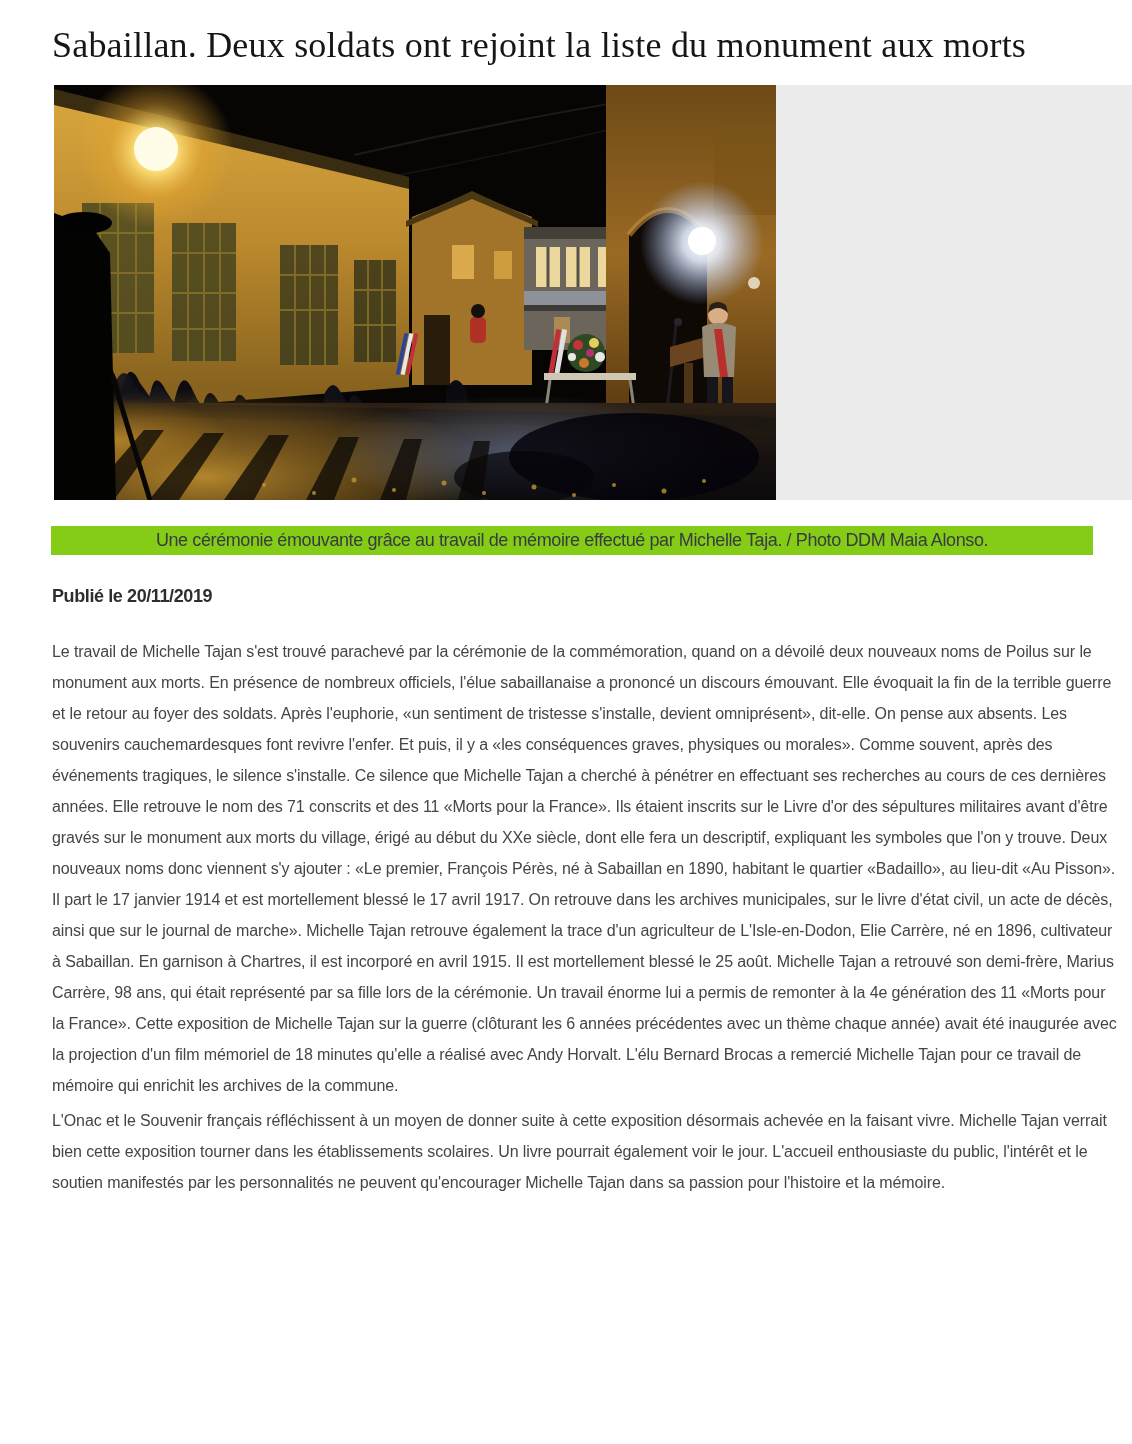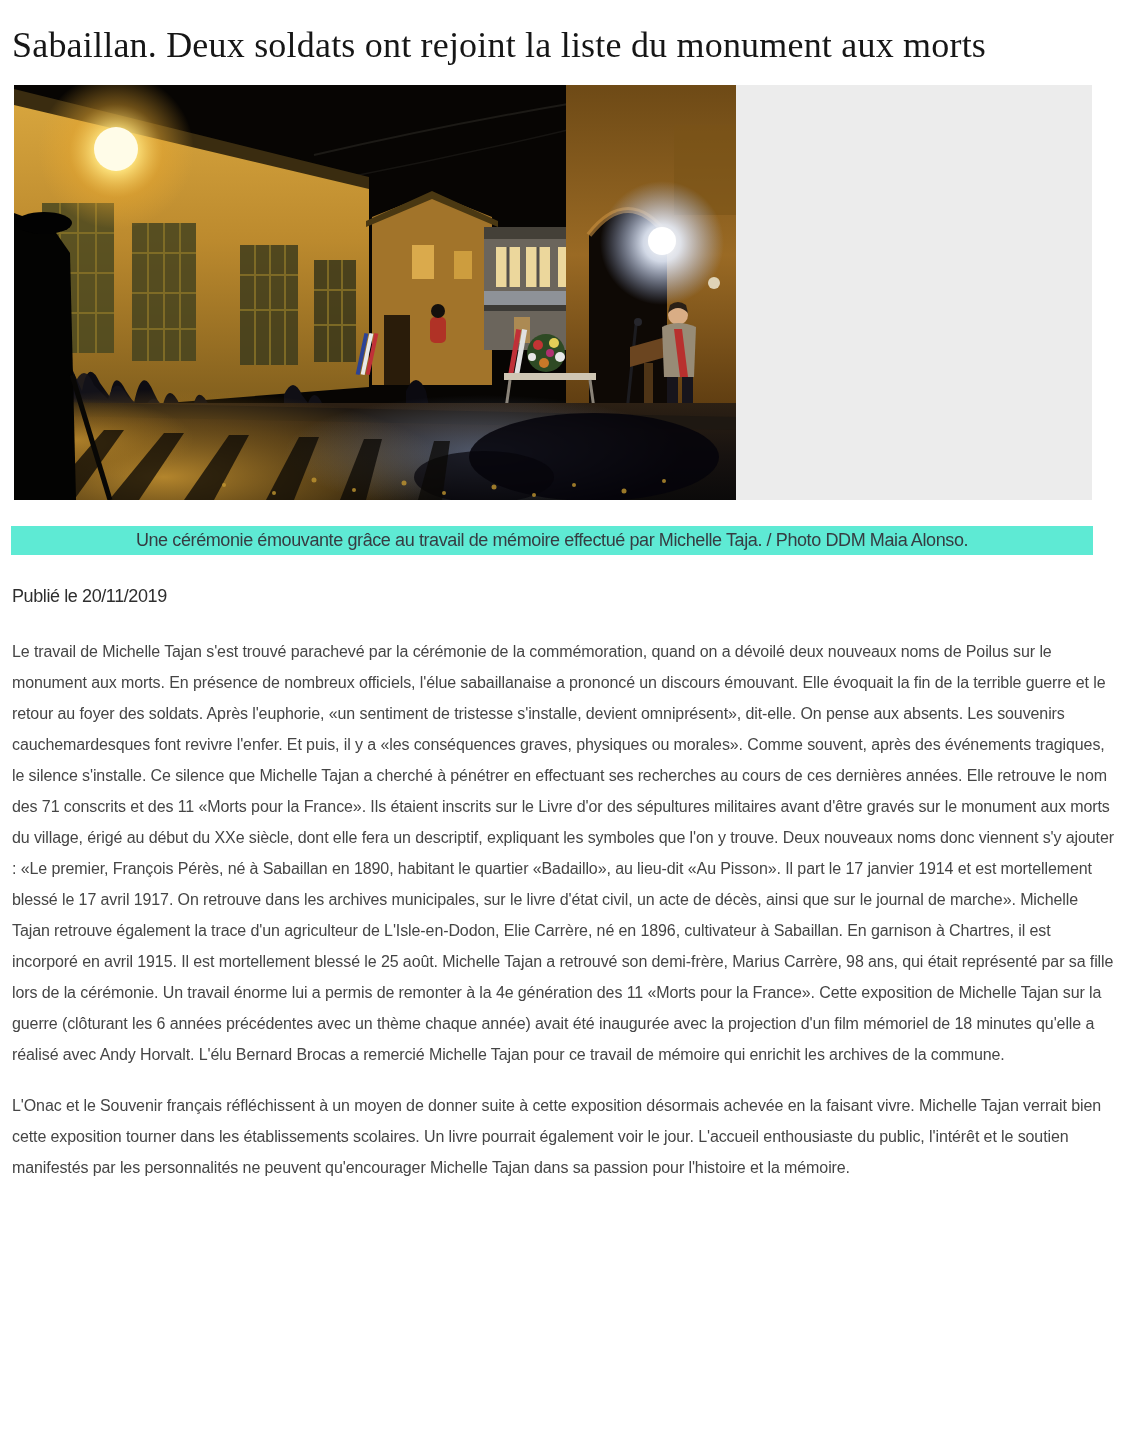--- a/index.html
+++ b/index.html
@@ -3,21 +3,21 @@
 <meta charset="utf-8">
 <style>
   * { box-sizing: border-box; }
   html, body { margin: 0; padding: 0; background: #ffffff; }
   body {
     width: 1132px; height: 1444px;
     font-family: "Liberation Sans", sans-serif;
     color: #454545;
     overflow: hidden;
   }
-  .page { width: 1132px; height: 1444px; background: #fff; }
+  .page { width: 1132px; height: 1444px; background: #fff; padding-left: 40px; }
 
   h1.headline {
     margin: 0;
     padding: 24px 14px 0 12px;
     font-family: "Liberation Serif", serif;
     font-weight: 400;
     font-size: 36px;
     line-height: 1.2;
     color: #161616;
     letter-spacing: 0.2px;
@@ -32,55 +32,56 @@
   .photo {
     width: 722px; height: 415px;
     flex: 0 0 auto;
     display: block;
   }
   .photo svg { display: block; width: 722px; height: 415px; }
 
   .caption-bar {
     margin: 26px 39px 0 11px;
     height: 29px;
-    background: #5eead4;
+    background: #84cc16;
     text-align: center;
     line-height: 29px;
     font-size: 18px;
     letter-spacing: -0.4px;
     color: #363c42;
     white-space: nowrap;
     overflow: hidden;
   }
 
   .published {
     margin: 31px 12px 0 12px;
     font-size: 18px;
     letter-spacing: -0.4px;
     color: #2e2e2e;
+    font-weight: bold;
   }
 
   .body-text {
     margin: 29px 13px 0 12px;
     font-size: 16px;
     line-height: 31px;
     color: #454545;
     letter-spacing: -0.1px;
   }
 
   h2.subheading {
     margin: 24px 13px 0 12px;
     font-family: "Liberation Serif", serif;
     font-weight: 700;
     font-size: 21px;
     line-height: 22px;
     color: #111111;
   }
 
-  .body-text.second { margin-top: 20px; }
+  .body-text.second { margin-top: 4px; }
 </style>
 </head>
 <body>
 
 <div class="page">
 
   <h1 class="headline">Sabaillan. Deux soldats ont rejoint la liste du monument aux morts</h1>
 
   <div class="figure-wrap">
     <div class="photo" title="Cérémonie nocturne : foule en silhouette devant des bâtiments ocres éclairés, un orateur au pupitre sous une lumière blanche">

